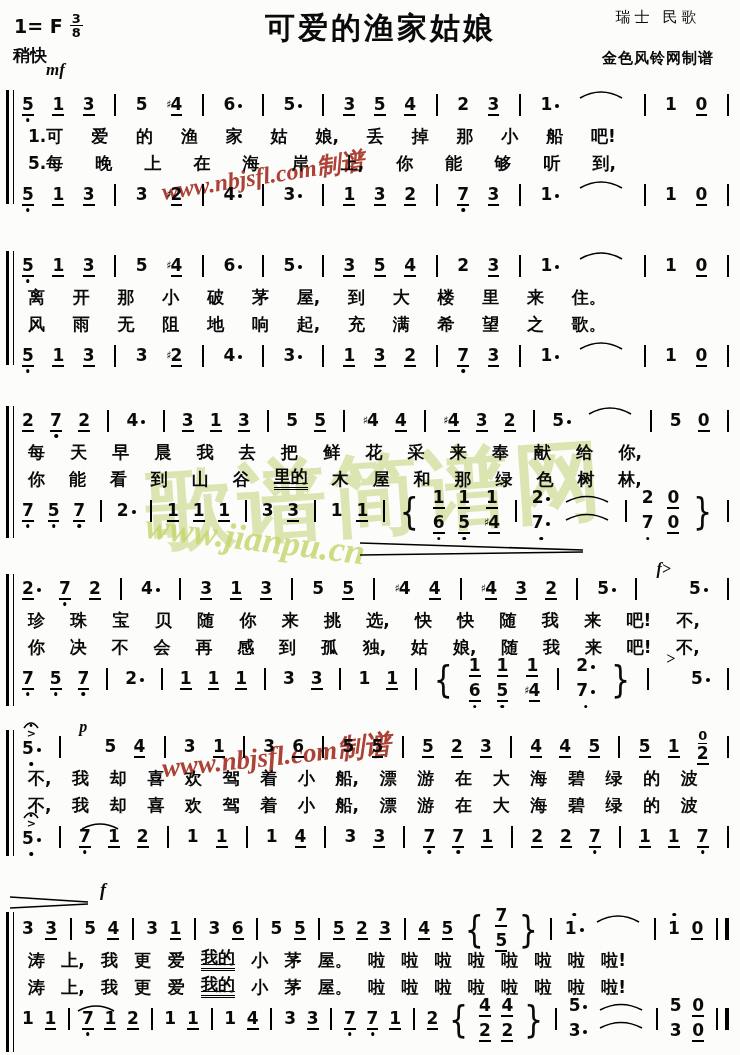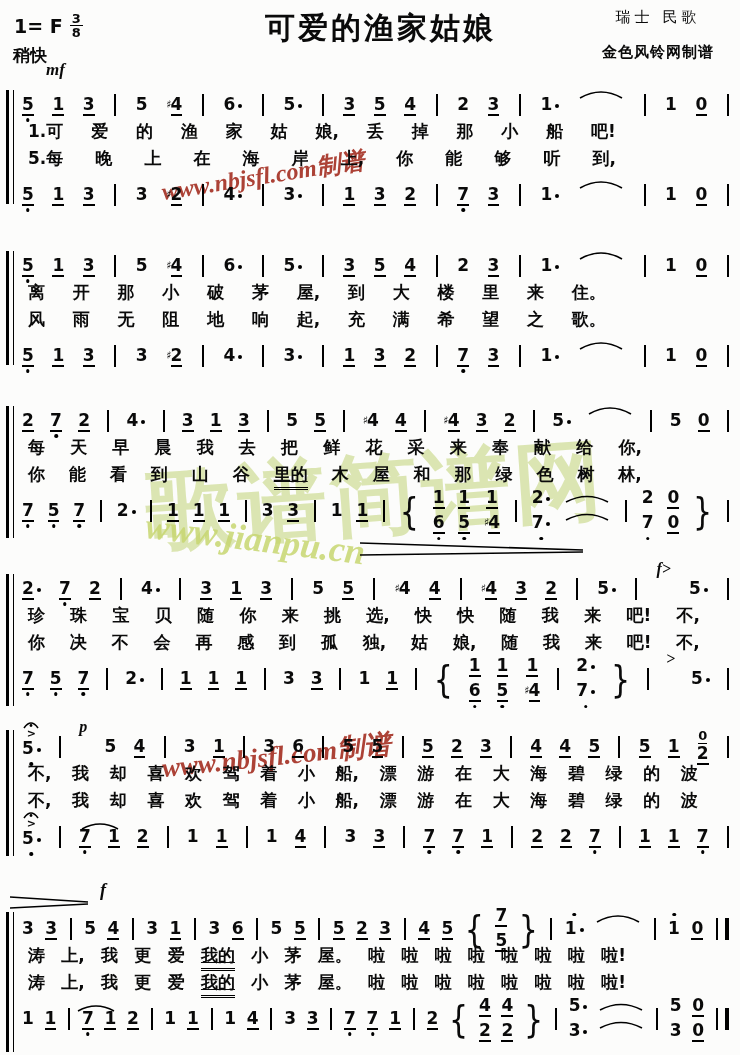--- a/index.html
+++ b/index.html
@@ -11,21 +11,21 @@
          font-size:30px;font-weight:900;letter-spacing:3px;margin-left:21px;}
   #keysig{position:absolute;left:14px;top:12px;display:flex;align-items:center;gap:7px;
           font-size:19px;font-weight:bold;text-align:center;}
   .frac{display:inline-flex;flex-direction:column;align-items:center;
         font-size:13px;line-height:13px;font-weight:bold;}
   .frac .den{border-top:1.5px solid #000;padding:0 2px;}
   #tempo{position:absolute;left:13px;top:44px;font-size:17px;font-weight:bold;}
   #mf{position:absolute;left:46px;top:60px;font:italic bold 17px "Liberation Serif",serif;}
   #credits{position:absolute;right:26px;top:8px;text-align:center;}
   #credit1{font-size:15px;font-weight:normal;letter-spacing:4px;}
-  #credit2{font-size:15px;font-weight:900;letter-spacing:1px;margin-top:16px;}
+  #credit2{font-size:15px;font-weight:900;letter-spacing:1px;margin-top:22px;}
 
   
   .wm-red{position:absolute;color:#a63326;font-family:"Liberation Serif",serif;
           font-weight:bold;font-style:italic;transform-origin:left center;opacity:.92;white-space:nowrap;}
   #wm-red1{left:162px;top:176px;font-size:24px;transform:rotate(-9deg);}
   #wm-red2{left:162px;top:750px;font-size:27px;transform:rotate(-6deg);}
   #wm-green-big{position:absolute;left:146px;top:436px;font-size:88px;font-weight:900;
                 color:rgba(183,204,98,.48);letter-spacing:4px;transform:rotate(-4deg);
                 white-space:nowrap;z-index:0;}
   #wm-green-url{position:absolute;left:145px;top:518px;font-size:36px;font-weight:bold;font-style:italic;
@@ -43,21 +43,21 @@
   .s5{top:700px} .s5::before{top:30px;height:126px;}
   .s6{top:890px} .s6::before{top:22px;height:140px;}
 
   .vrow{display:flex;justify-content:space-between;align-items:center;height:30px;
         margin:0 4px 0 16px;}
   .s1 .v1{margin-top:12px}.s2 .v1{margin-top:10px}.s3 .v1{margin-top:8px}
   .s4 .v1{margin-top:8px}.s5 .v1{margin-top:32px}.s6 .v1{margin-top:24px}
   .v2{margin-top:6px}
 
   .lrow{display:flex;justify-content:space-between;height:27px;
-        font-size:17px;font-weight:bold;margin-left:22px;}
+        font-size:17px;font-weight:bold;margin-left:22px;align-items:flex-end;}
   .s1 .lrow{width:588px}.s2 .lrow{width:578px}.s3 .lrow{width:614px}
   .s4 .lrow{width:672px}.s5 .lrow{width:670px}.s6 .lrow{width:598px}
   .lyr{line-height:22px;white-space:nowrap;}
   .lu{border-bottom:3px double #000;text-decoration:underline;}
 
   
   .note{position:relative;display:inline-flex;align-items:flex-end;
         font-weight:bold;font-size:17px;line-height:18px;}
   .note.small{font-size:13px;line-height:13px;}
   .digit{min-width:10px;text-align:center;border-bottom:2px solid transparent;padding-bottom:1px;}

